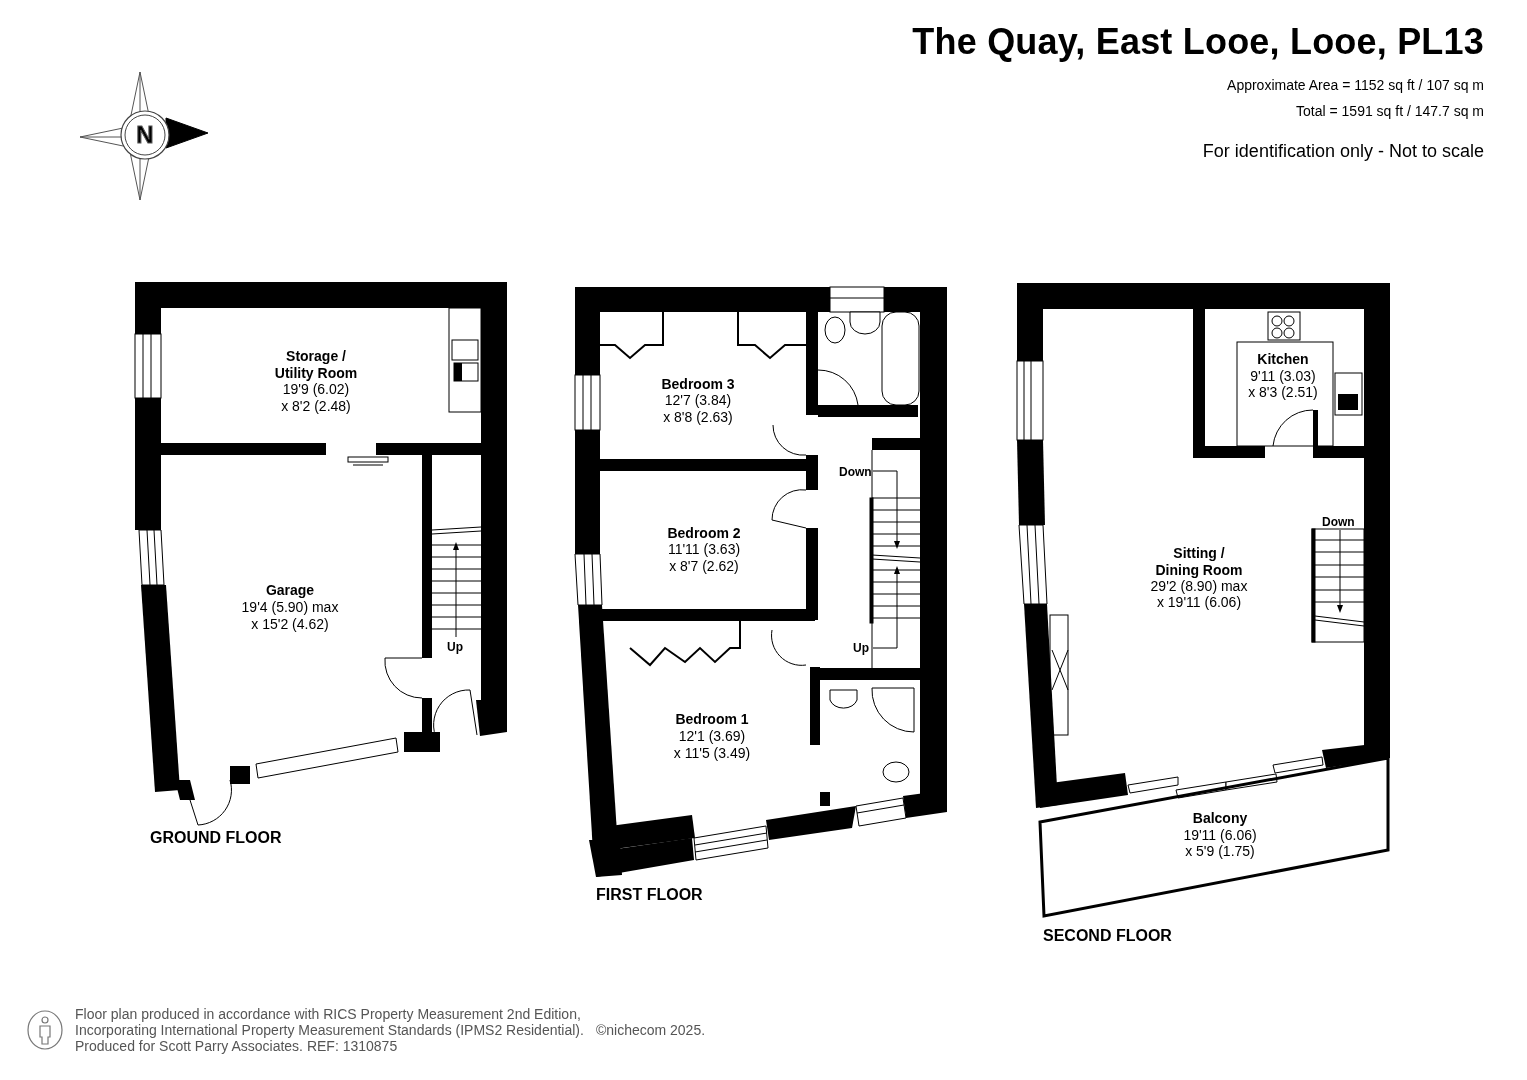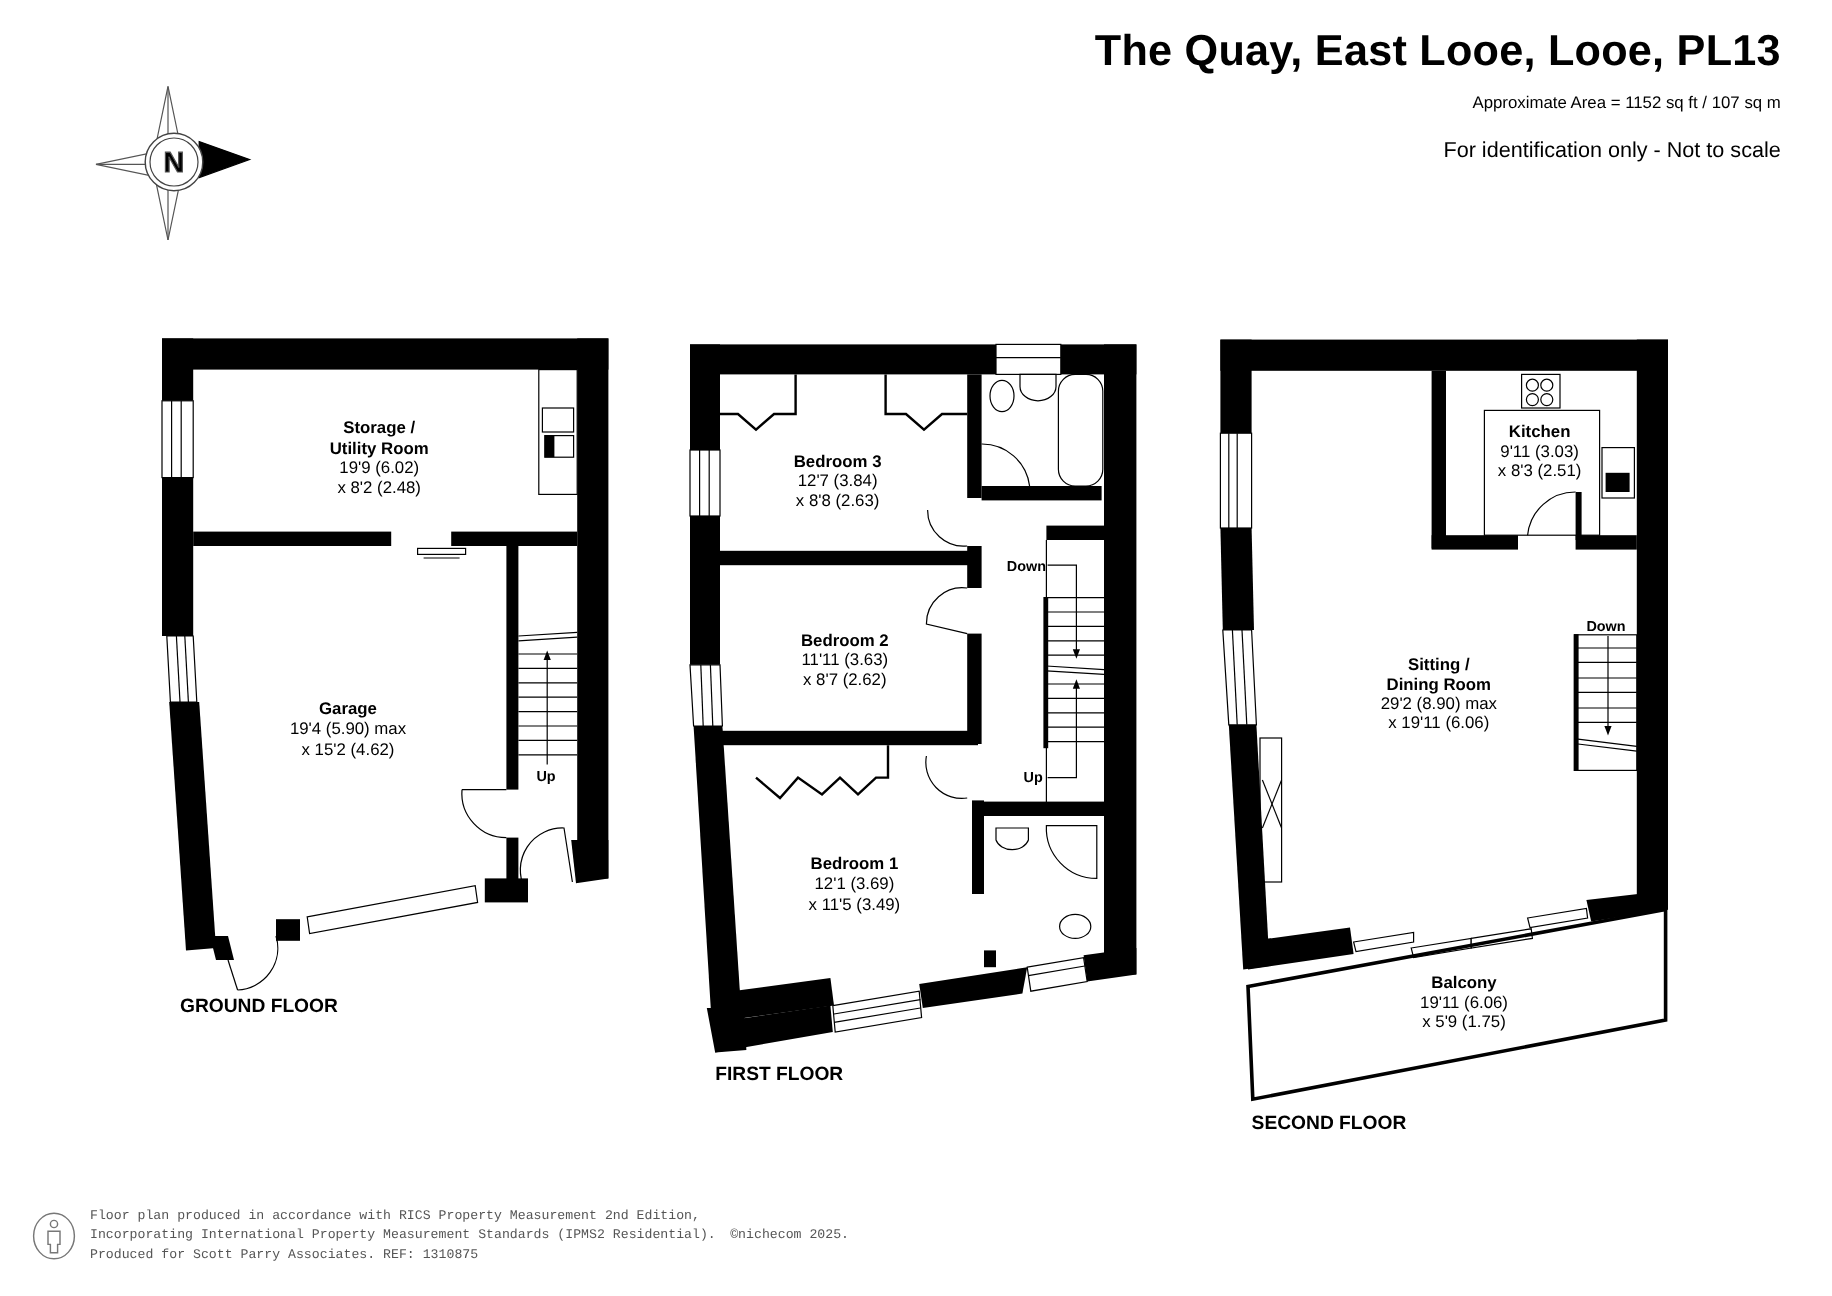--- a/index.html
+++ b/index.html
@@ -7,30 +7,31 @@
     .header { position: absolute; right: 43px; top: 20px; text-align: right; }
     .title { font-size: 36px; font-weight: bold; line-height: 44px; letter-spacing: 0.2px; }
     .area-line { font-size: 14px; line-height: 26px; }
     .area-line.first { margin-top: 8px; }
     .disclaimer { font-size: 18px; line-height: 20px; margin-top: 17px; }
     svg.plan { position: absolute; left: 0; top: 0; }
     .lbl { font-family: "Liberation Sans", sans-serif; font-size: 14px; text-anchor: middle; fill: #000; }
     .lbl.b { font-weight: bold; }
     .floor-lbl { font-family: "Liberation Sans", sans-serif; font-size: 16px; font-weight: bold; fill: #000; }
     .small-b { font-family: "Liberation Sans", sans-serif; font-size: 12px; font-weight: bold; fill: #000; }
-    .footer { position: absolute; left: 75px; top: 1006px; font-size: 11px; line-height: 16px; color: #555; font-family: Liberation Mono, monospace; }
+    .footer { position: absolute; left: 75px; top: 1006px; font-size: 14px; line-height: 16px; color: #555; }
     .footer .copy { margin-left: 12px; }
     .footer-icon { position: absolute; left: 26px; top: 1010px; width: 38px; height: 40px; }
   </style>
 </head>
 <body>
 
 <div class="header">
   <div class="title">The Quay, East Looe, Looe, PL13</div>
   <div class="area-line first">Approximate Area = 1152 sq ft / 107 sq m</div>
+  <div class="area-line">Total = 1591 sq ft / 147.7 sq m</div>
   <div class="disclaimer">For identification only - Not to scale</div>
 </div>
 
 <svg class="plan" width="1527" height="1080" viewBox="0 0 1527 1080">
 
   <g stroke="#555" stroke-width="1" fill="#fff">
     <polygon points="140,72 150,120 140,132 130,120"></polygon>
     <polygon points="140,200 130,152 140,140 150,152"></polygon>
     <polygon points="80,137 128,127 140,137 128,147"></polygon>
     <line x1="140" y1="72" x2="140" y2="200"></line>

